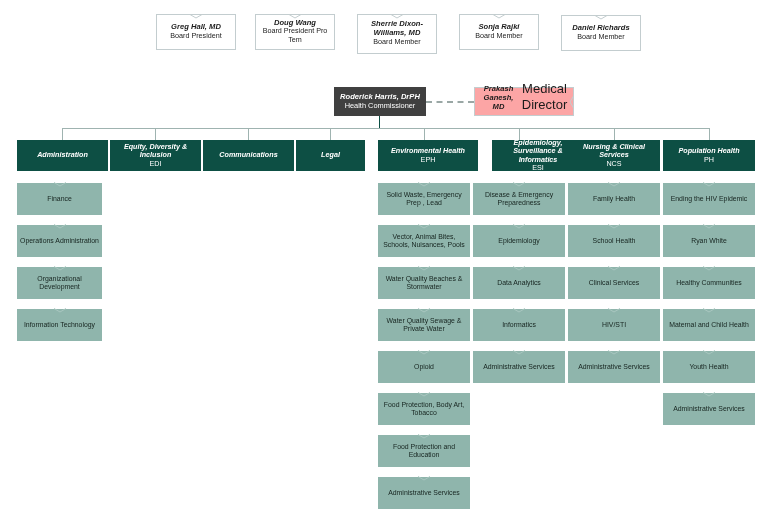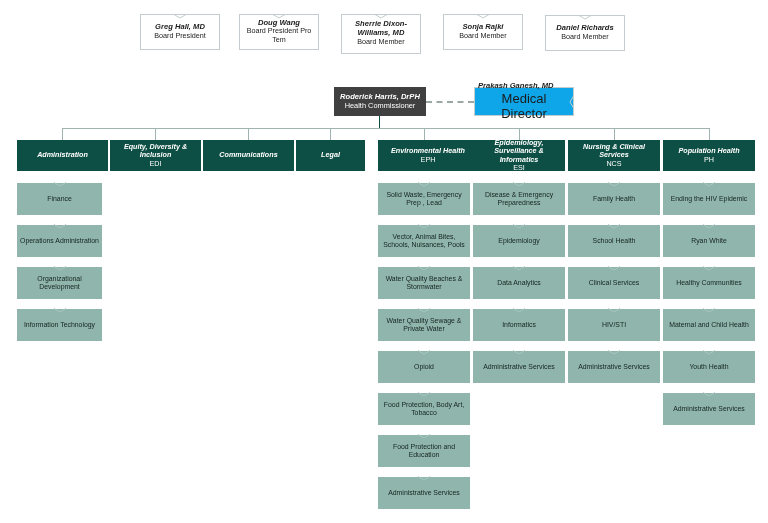--- a/index.html
+++ b/index.html
@@ -36,20 +36,21 @@
     background: #ffffff;
     border: 1px solid #c3cdcf;
     display: flex;
     flex-direction: column;
     align-items: center;
     justify-content: center;
     text-align: center;
     color: #1b1b1b;
     font-size: 7.4px;
     padding: 3px 3px 4px;
+    margin-left: 16px;
   }
   .board-box .box-title { font-size: 7.6px; }
   .board-box .box-sub { font-size: 7.2px; }
 
   
   .notch-top {
     position: absolute;
     top: -1px;
     left: 50%;
     transform: translateX(-50%);
@@ -84,25 +85,25 @@
     justify-content: center;
     text-align: center;
     padding: 3px;
   }
   .exec-box .box-title { font-size: 7.6px; }
   .exec-box .box-sub { font-size: 7.4px; }
 
   
   .director-box {
     position: absolute;
-    background: #0ea5e9;
+    background: #fca5a5;
     border: 1px solid #c3cdcf;
     display: flex;
-    flex-direction: column;
-    align-items: flex-start;
+    flex-direction: row;
+    align-items: flex-end;
     justify-content: center;
     text-align: center;
     color: #1b1b1b;
     padding: 3px;
   }
   .director-box .box-title { font-size: 7.6px; }
   .director-box .box-sub { font-size: 13px; }
 
   
   .division-header {
@@ -252,21 +253,21 @@
   <div class="division-header" style="left:296px; top:140px; width:69px; height:31px;">
     <span class="box-title">Legal</span>
     <span class="box-sub"></span>
   </div>
 
   <div class="division-header" style="left:378px; top:140px; width:100px; height:31px;">
     <span class="box-title">Environmental Health</span>
     <span class="box-sub">EPH</span>
   </div>
 
-  <div class="division-header" style="left:473px; top:140px; width:92px; height:31px;">
+  <div class="division-header" style="left:492px; top:140px; width:92px; height:31px;">
     <span class="box-title">Epidemiology, Surveillance &amp; Informatics</span>
     <span class="box-sub">ESI</span>
   </div>
 
   <div class="division-header" style="left:568px; top:140px; width:92px; height:31px;">
     <span class="box-title">Nursing &amp; Clinical Services</span>
     <span class="box-sub">NCS</span>
   </div>
 
   <div class="division-header" style="left:663px; top:140px; width:92px; height:31px;">

